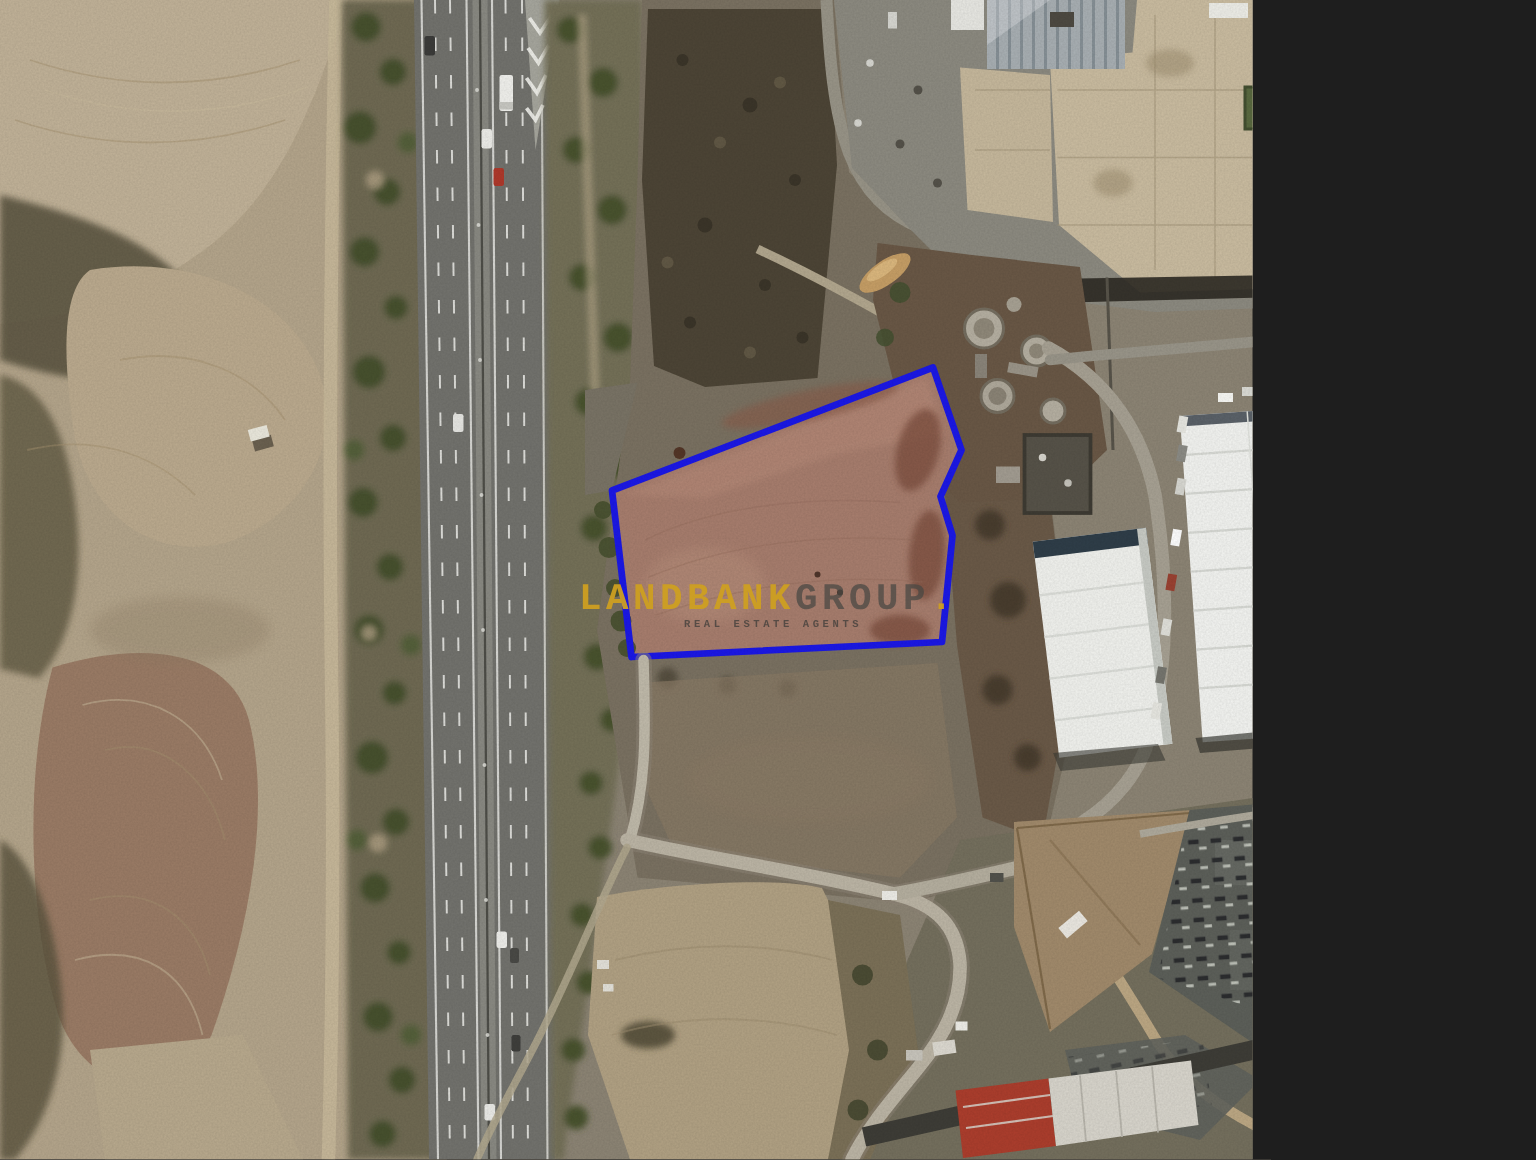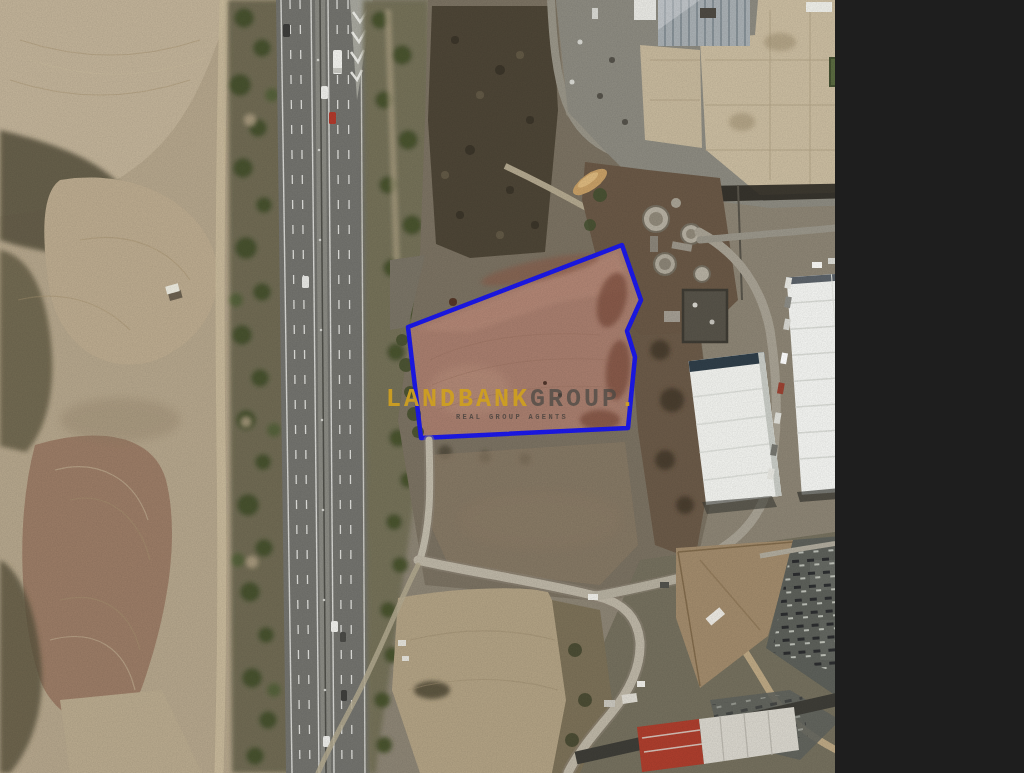--- a/index.html
+++ b/index.html
@@ -522,15 +522,15 @@
   <rect x="968" y="735" width="26" height="16" transform="rotate(-10 981 743)" fill="#d9d8d2"></rect>
   <rect x="1000" y="750" width="20" height="14" transform="rotate(-10 1010 757)" fill="#e4e3dd"></rect>
   <circle cx="985" cy="720" r="6" fill="#cfcec8"></circle>
 </g>
 
 <rect width="1024" height="773" filter="url(#grain)"></rect>
 </svg>
 
 <div class="wm">
   <div class="wm-title"><span class="wm-gold">LANDBANK</span><span class="wm-gray">GROUP</span><span class="wm-gold">.</span></div>
-  <div class="wm-tagline">REAL GROUP AGENTS</div>
+  <div class="wm-tagline">REAL ESTATE AGENTS</div>
 </div>
 </div>
 
 </body></html>

